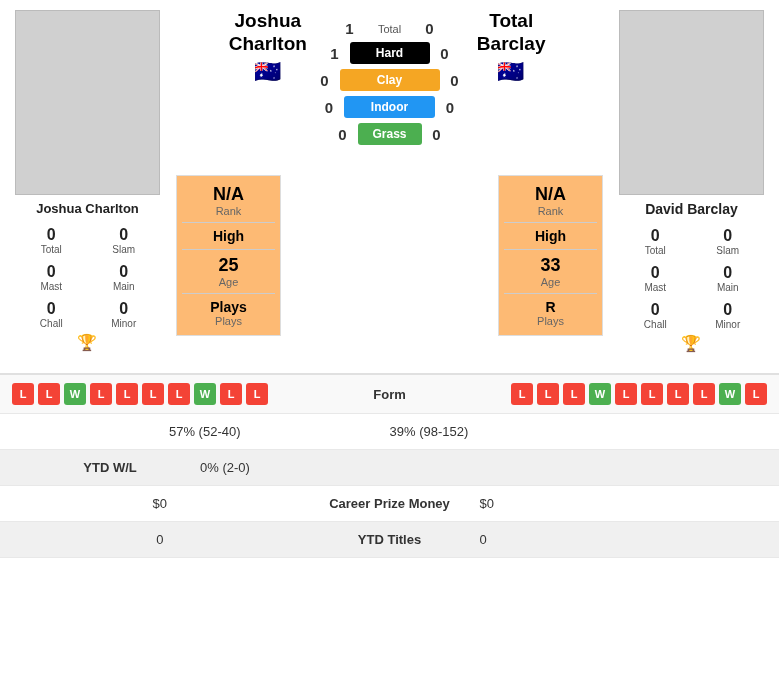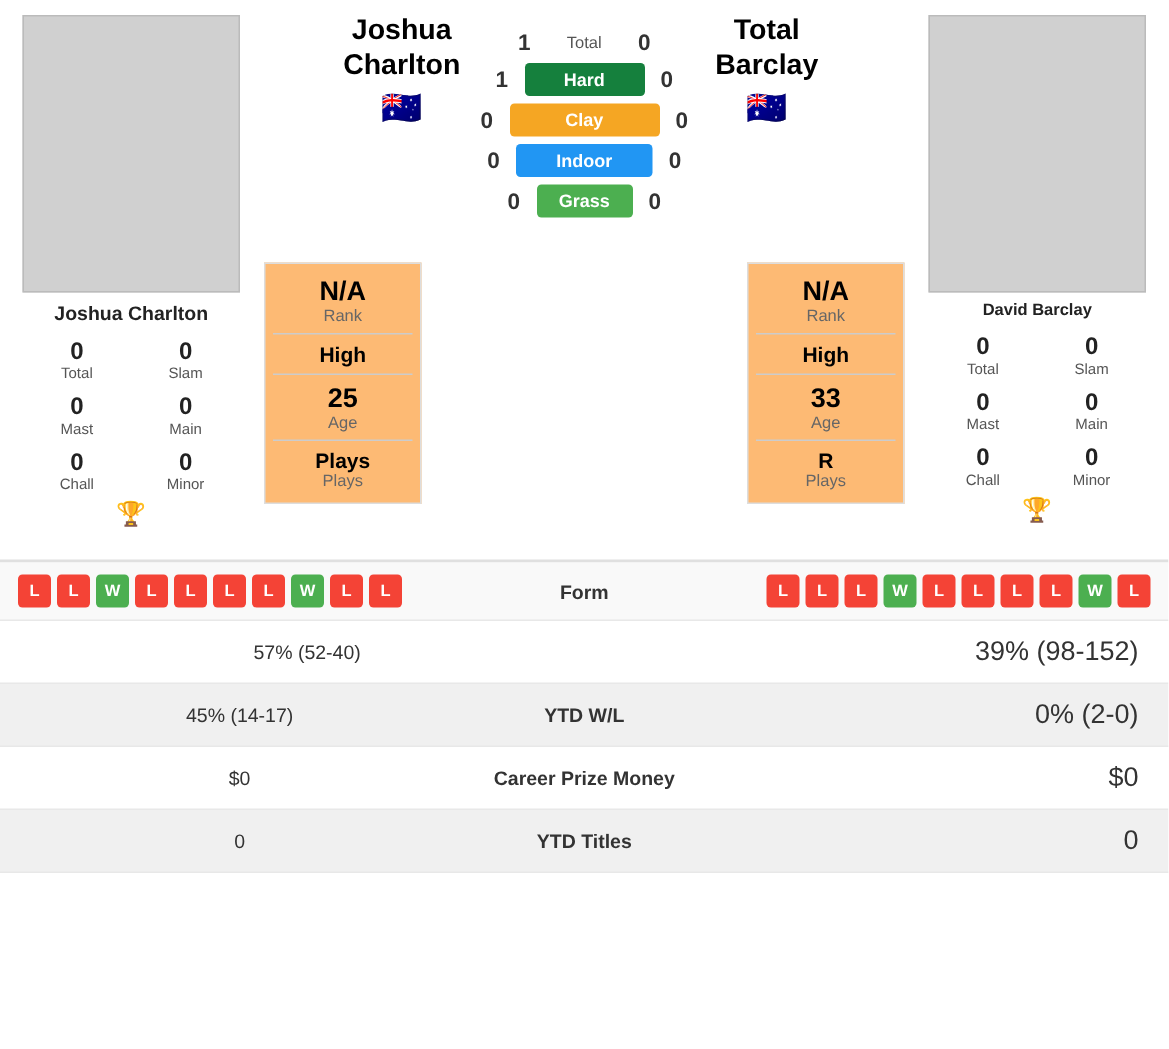--- a/index.html
+++ b/index.html
@@ -40,21 +40,21 @@
     .surface-badge {
       width: 90px;
       padding: 5px 0;
       text-align: center;
       color: #fff;
       font-weight: bold;
       font-size: 13px;
       border-radius: 3px;
     }
 
-    .badge-hard { background: #15803d; }
+    .badge-hard { background: #000000; }
     .badge-clay { background: #f5a623; }
     .badge-indoor { background: #2196f3; }
     .badge-grass { background: #4caf50; }
 
     
     .bottom-section {
       border-top: 2px solid #e0e0e0;
       margin-top: 10px;
     }
 
@@ -122,22 +122,22 @@
       width: 180px;
       text-align: center;
       font-size: 13px;
       font-weight: bold;
       color: #333;
       flex-shrink: 0;
     }
 
     .stats-row-right {
       flex: 1;
-      text-align: right;
-      font-size: 18px;
+      text-align: left;
+      font-size: 13px;
       color: #333;
     }
 
     .stats-row-alt {
       background: #f0f0f0;
     }
 
     
     .full-layout {
       display: flex;
@@ -343,21 +343,21 @@
           <div class="side-info-lbl">Age</div>
           <hr class="thin">
           <div class="side-info-val" style="font-size:14px;">R</div>
           <div class="side-info-lbl">Plays</div>
         </div>
       </div>
     </div>
 
     <div class="player-right-block">
       <div class="player-photo-img" style="background:#d0d0d0;"></div>
-      <div class="player-name" style="margin-top:6px; font-size:11px; text-align:center;">David Barclay</div>
+      <div class="player-name" style="margin-top:6px; font-size:14px; text-align:center;">David Barclay</div>
       <div style="display:grid; grid-template-columns:1fr 1fr; width:145px; margin-top:6px; text-align:center;">
         <div class="stat-cell">
           <span class="stat-value">0</span>
           <span class="stat-label">Total</span>
         </div>
         <div class="stat-cell">
           <span class="stat-value">0</span>
           <span class="stat-label">Slam</span>
         </div>
         <div class="stat-cell">
@@ -415,21 +415,20 @@
           <div class="form-badge badge-l">L</div>
         </div>
     </div>
 
     <div id="stats-rows-container">
         <div class="stats-row">
           <span class="stats-row-left">57% (52-40)</span>
           <span class="stats-row-right">39% (98-152)</span>
         </div>
         <div class="stats-row stats-row-alt">
-          <span class="stats-row-left">45% (14-17)</span>
           <span class="stats-row-label">YTD W/L</span>
           <span class="stats-row-right">0% (2-0)</span>
         </div>
         <div class="stats-row">
           <span class="stats-row-left">$0</span>
           <span class="stats-row-label">Career Prize Money</span>
           <span class="stats-row-right">$0</span>
         </div>
         <div class="stats-row stats-row-alt">
           <span class="stats-row-left">0</span>

